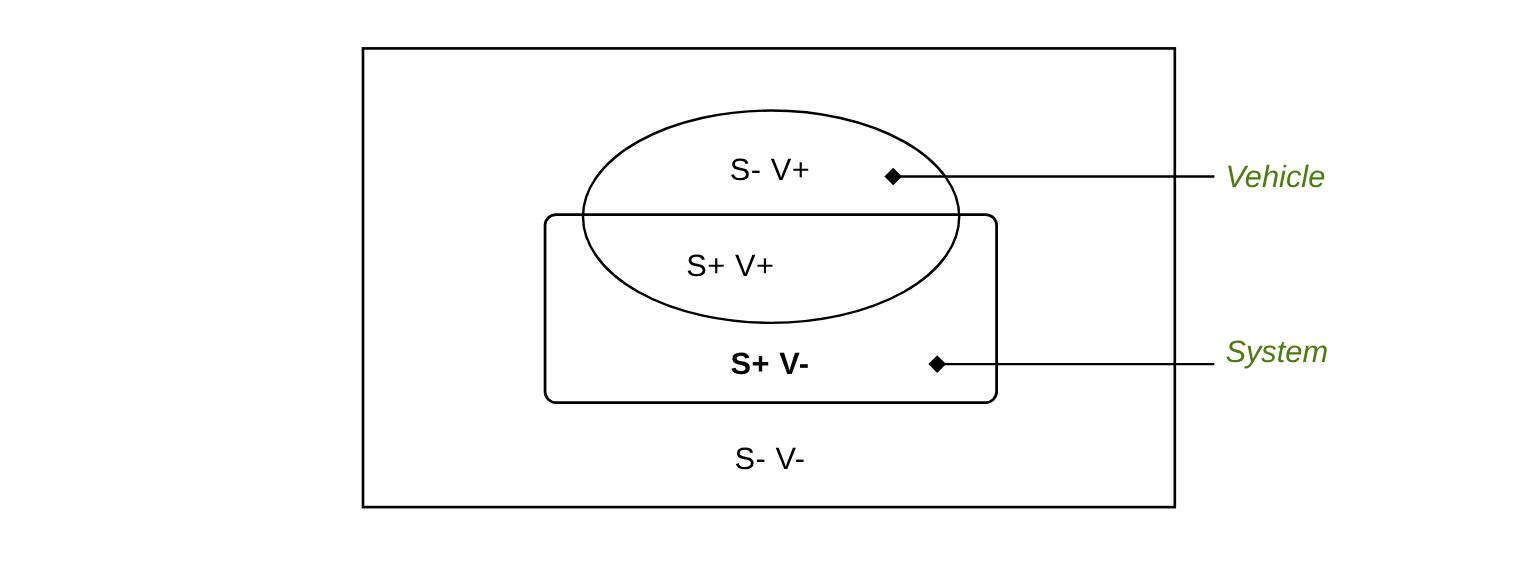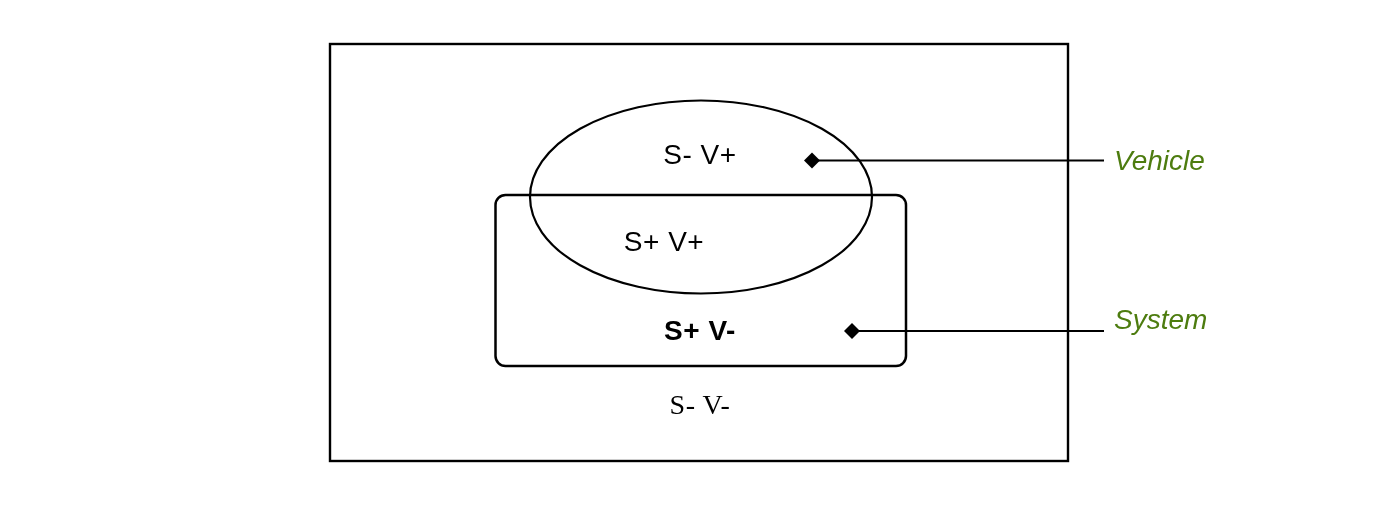--- a/index.html
+++ b/index.html
@@ -58,19 +58,19 @@
     <line x1="852" y1="331" x2="1104" y2="331" stroke="#000000" stroke-width="2.2"></line>
     <path d="M 844 331 L 852 323 L 860 331 L 868 331 Z M 844 331 L 852 339 L 860 331 Z" fill="#000000" stroke="none"></path>
   </svg>
 
   <div class="region-label" style="left:700px; top:155px;">S- V+</div>
 
   <div class="region-label" style="left:664px; top:242px;">S+ V+</div>
 
   <div class="region-label" style="left:700px; top:331px;font-weight:bold;">S+ V-</div>
 
-  <div class="region-label" style="left:700px; top:405px;font-family:Liberation Serif, serif;">S- V-</div>
+  <div class="region-label" style="left:700px; top:417px;">S- V-</div>
 
   <div class="callout-label" style="left:1114px; top:161px;">Vehicle</div>
 
   <div class="callout-label" style="left:1114px; top:320px;">System</div>
 
 </div>
 
 </body></html>

